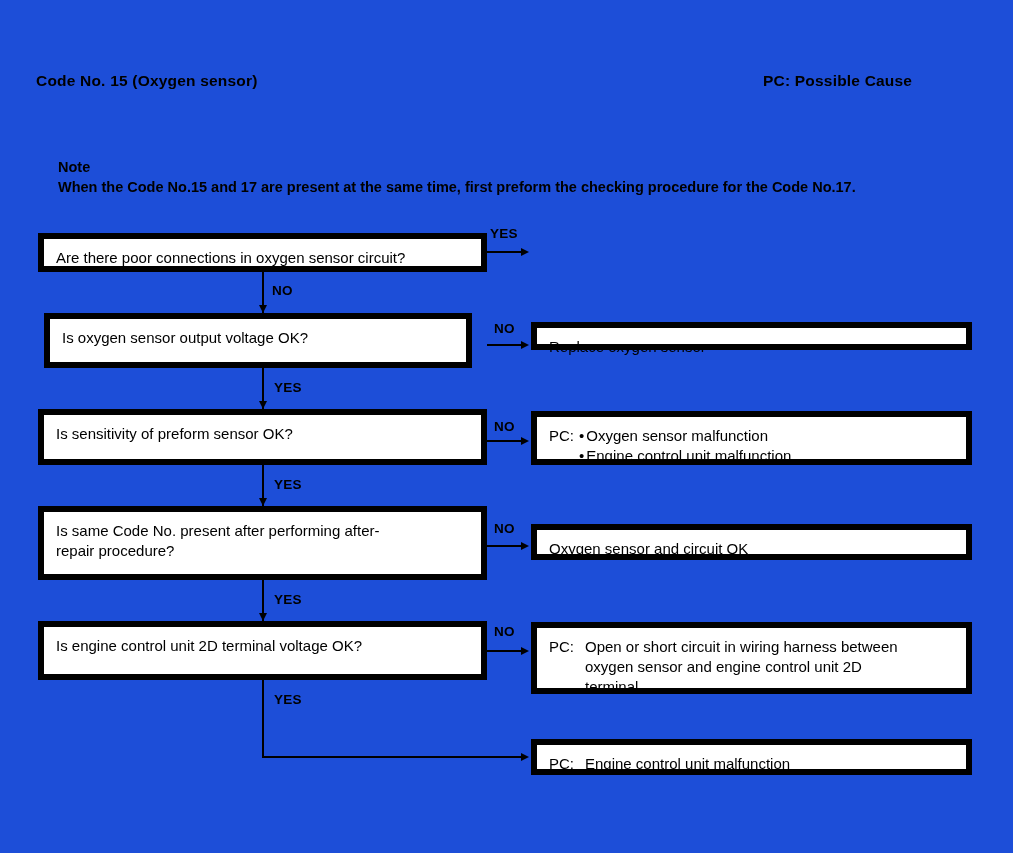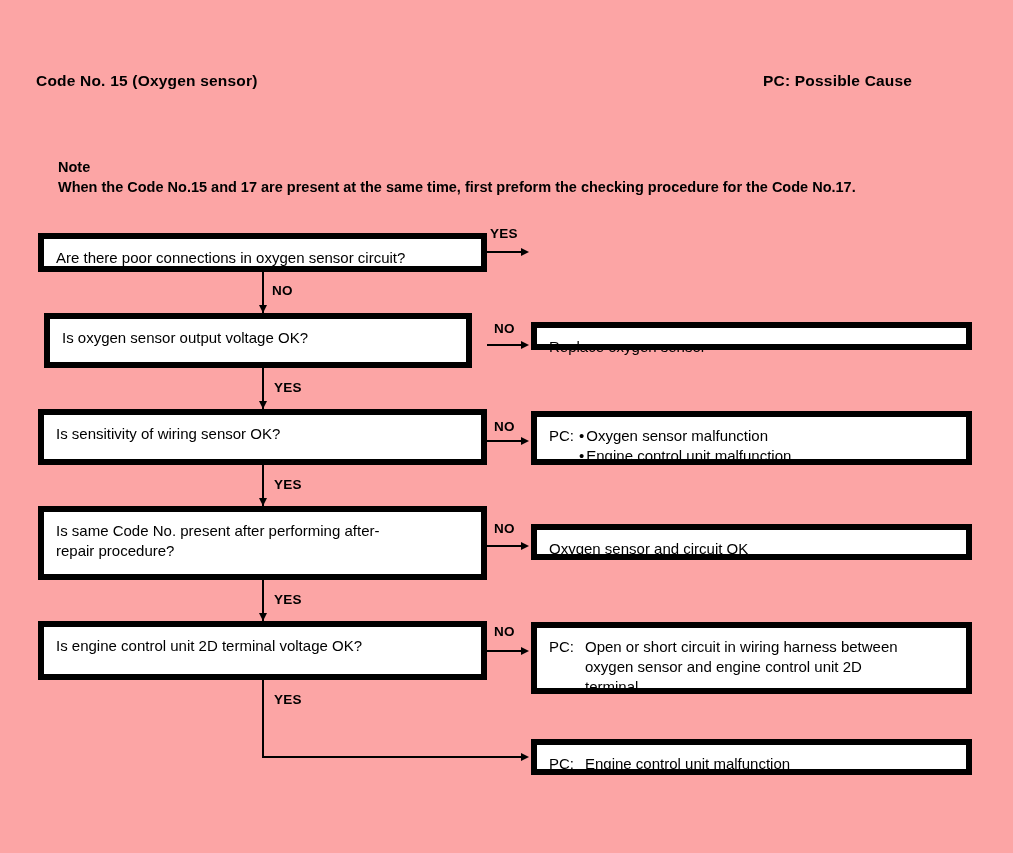--- a/index.html
+++ b/index.html
@@ -8,21 +8,21 @@
     background: #ffffff;
   }
   body {
     font-family: "Liberation Sans", sans-serif;
     color: #000000;
   }
   #page {
     position: relative;
     width: 1013px;
     height: 853px;
-    background: #fca5a5;
+    background: #1d4ed8;
     overflow: hidden;
   }
 
   
   .hdr {
     position: absolute;
     font-weight: bold;
     font-size: 15.5px;
     letter-spacing: 0.2px;
     white-space: nowrap;
@@ -141,21 +141,21 @@
   <div class="arrow-right" style="left:521px; top:341px;"></div>
   <div class="box" style="left:531px; top:322px; width:441px; height:28px;">
     <span class="txt">Replace oxygen sensor</span>
   </div>
 
   <div class="vline" style="left:262px; top:368px; height:41px;"></div>
   <div class="arrow-down" style="left:259px; top:401px;"></div>
   <div class="elabel" style="left:274px; top:380px;">YES</div>
 
   <div class="box" style="left:38px; top:409px; width:449px; height:56px;">
-    <span class="txt">Is sensitivity of wiring sensor OK?</span>
+    <span class="txt">Is sensitivity of preform sensor OK?</span>
   </div>
   <div class="elabel" style="left:494px; top:419px;">NO</div>
   <div class="hline" style="left:487px; top:440px; width:36px;"></div>
   <div class="arrow-right" style="left:521px; top:437px;"></div>
   <div class="box pcbox" style="left:531px; top:411px; width:441px; height:54px;">
     <span class="pc-lbl">PC:</span>
     <span class="pc-list">
       <span class="li bullet">Oxygen sensor malfunction</span>
       <span class="li bullet">Engine control unit malfunction</span>
     </span>

